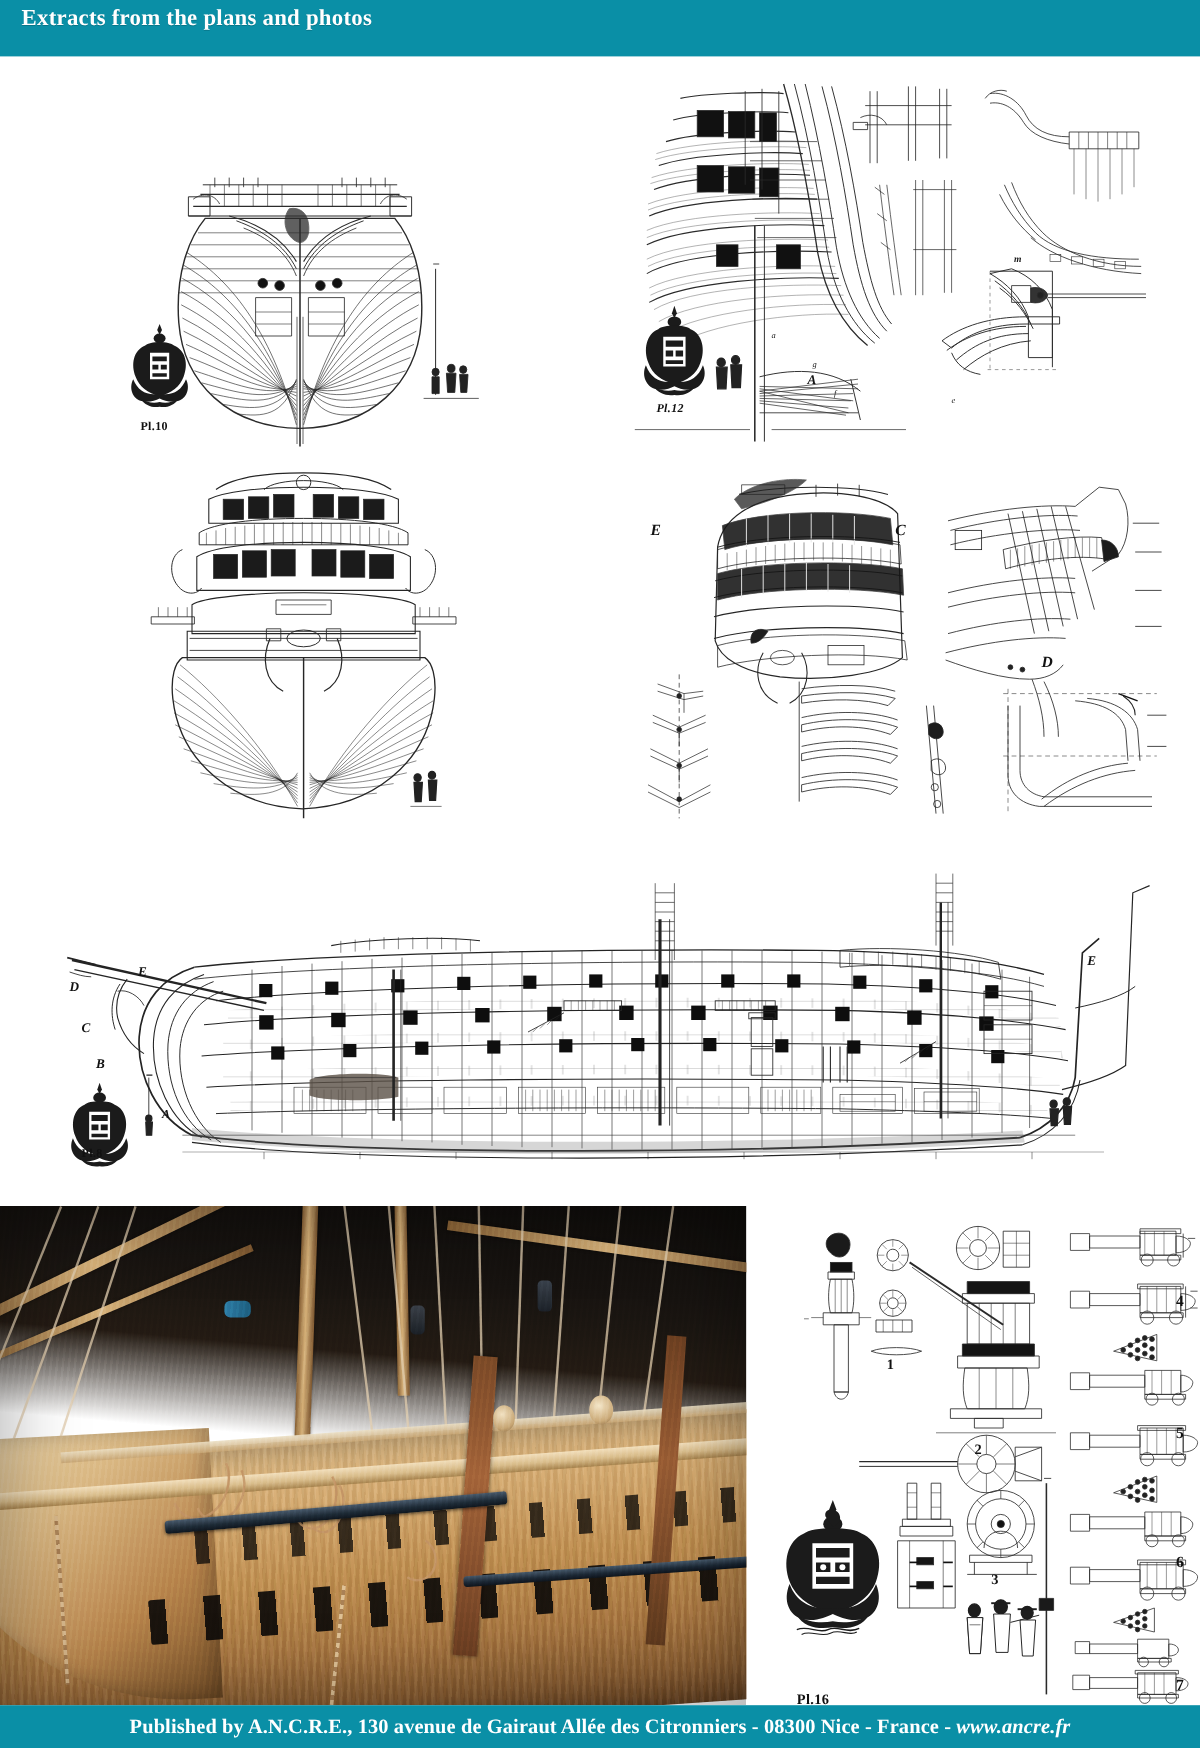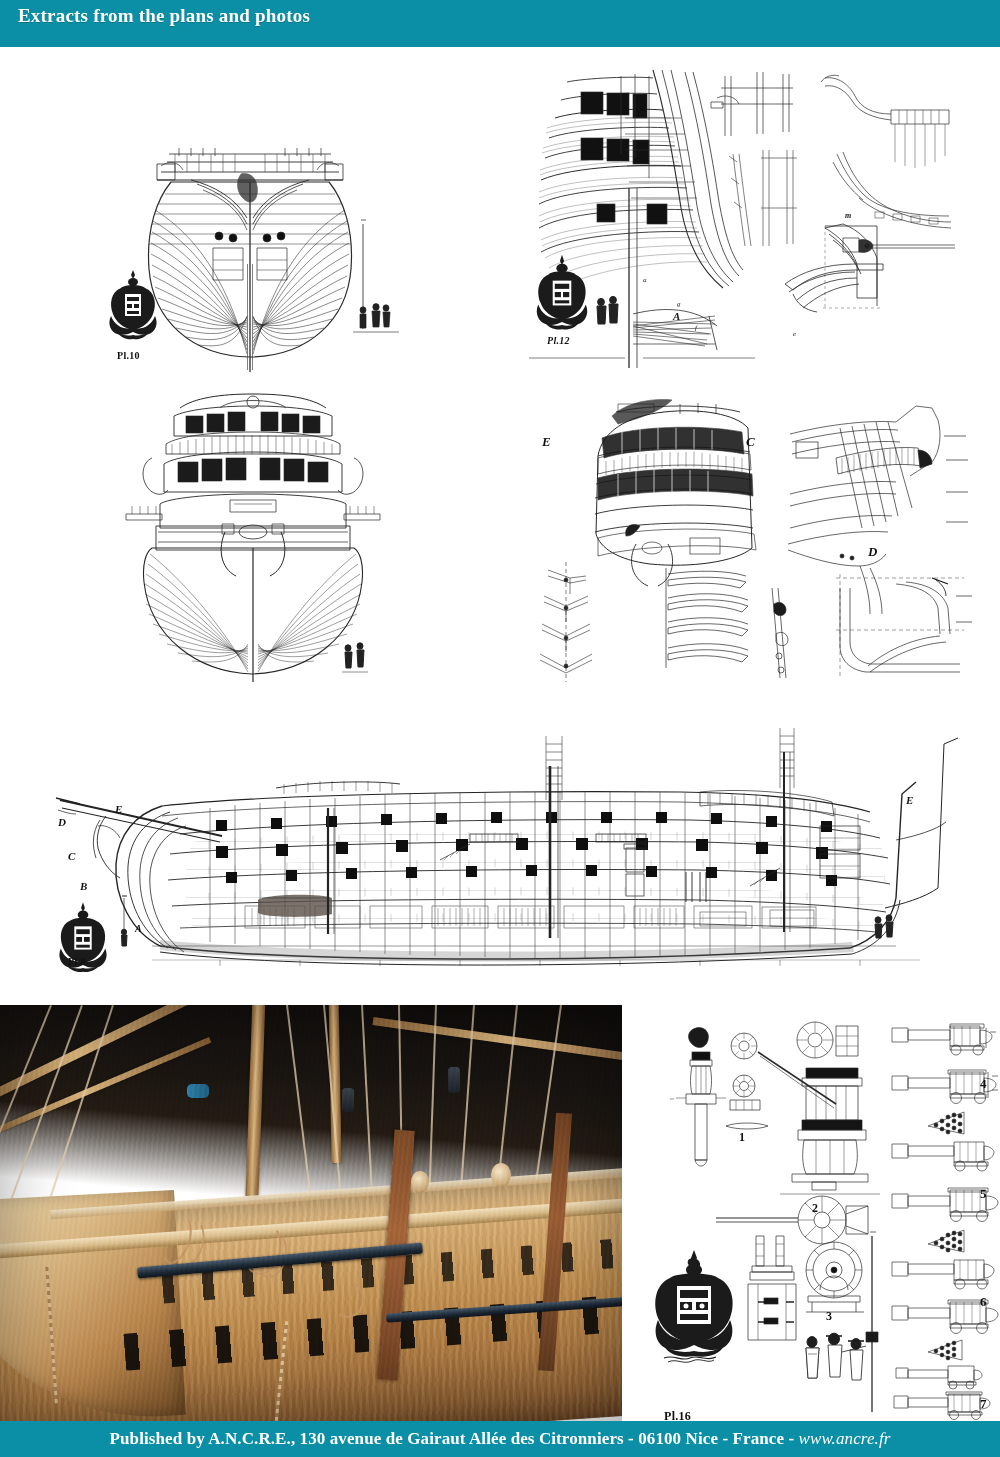--- a/index.html
+++ b/index.html
@@ -18,21 +18,21 @@
   #header-banner .title{
     font-size:19px;font-weight:bold;letter-spacing:.2px;line-height:25px;
     text-shadow:0 1px 0 rgba(0,0,0,.18);
   }
   #footer-banner{
     top:1421px;height:36px;display:flex;align-items:center;justify-content:center;
   }
   #footer-banner .f-text{
     font-size:17px;font-weight:bold;letter-spacing:.1px;white-space:nowrap;
   }
-  #footer-banner .f-url{font-style:italic;font-weight:normal;}
+  #footer-banner .f-url{font-style:italic;font-weight:bold;}
 
   
   .plate{position:absolute;}
   .plate svg{display:block;}
   .plnum{
     position:absolute;font-weight:bold;font-size:10px;
     font-family:"Liberation Serif",serif;color:#111;letter-spacing:.3px;
   }
 
   
@@ -1574,14 +1574,14 @@
       <path d="M18 100 C 24 110 36 112 48 110 C 60 112 72 110 78 100 C 68 106 58 107 48 105 C 38 107 28 106 18 100 Z"></path>
 
       <path d="M18 112 C 28 108 36 116 44 112 C 52 108 60 116 70 111" stroke="#1b1b1b" stroke-width="1.2" fill="none"></path>
       <path d="M22 116 C 30 112 38 119 46 115 C 54 111 62 118 68 114" stroke="#1b1b1b" stroke-width="0.9" fill="none"></path>
     </g>
   </svg>
   <span class="plnum" style="left:24px;top:372px;font-size:12px;margin-top:29px;">Pl.16</span>
 </div>
 
 <div class="banner" id="footer-banner">
-  <span class="f-text"><span>Published by A.N.C.R.E., 130 avenue de Gairaut Allée des Citronniers - 06100 Nice - France - </span><span class="f-url">www.ancre.fr</span></span>
+  <span class="f-text"><span>Published by A.N.C.R.E., 130 avenue de Gairaut Allée des Citronniers - 08300 Nice - France - </span><span class="f-url">www.ancre.fr</span></span>
 </div>
 
 </body></html>

